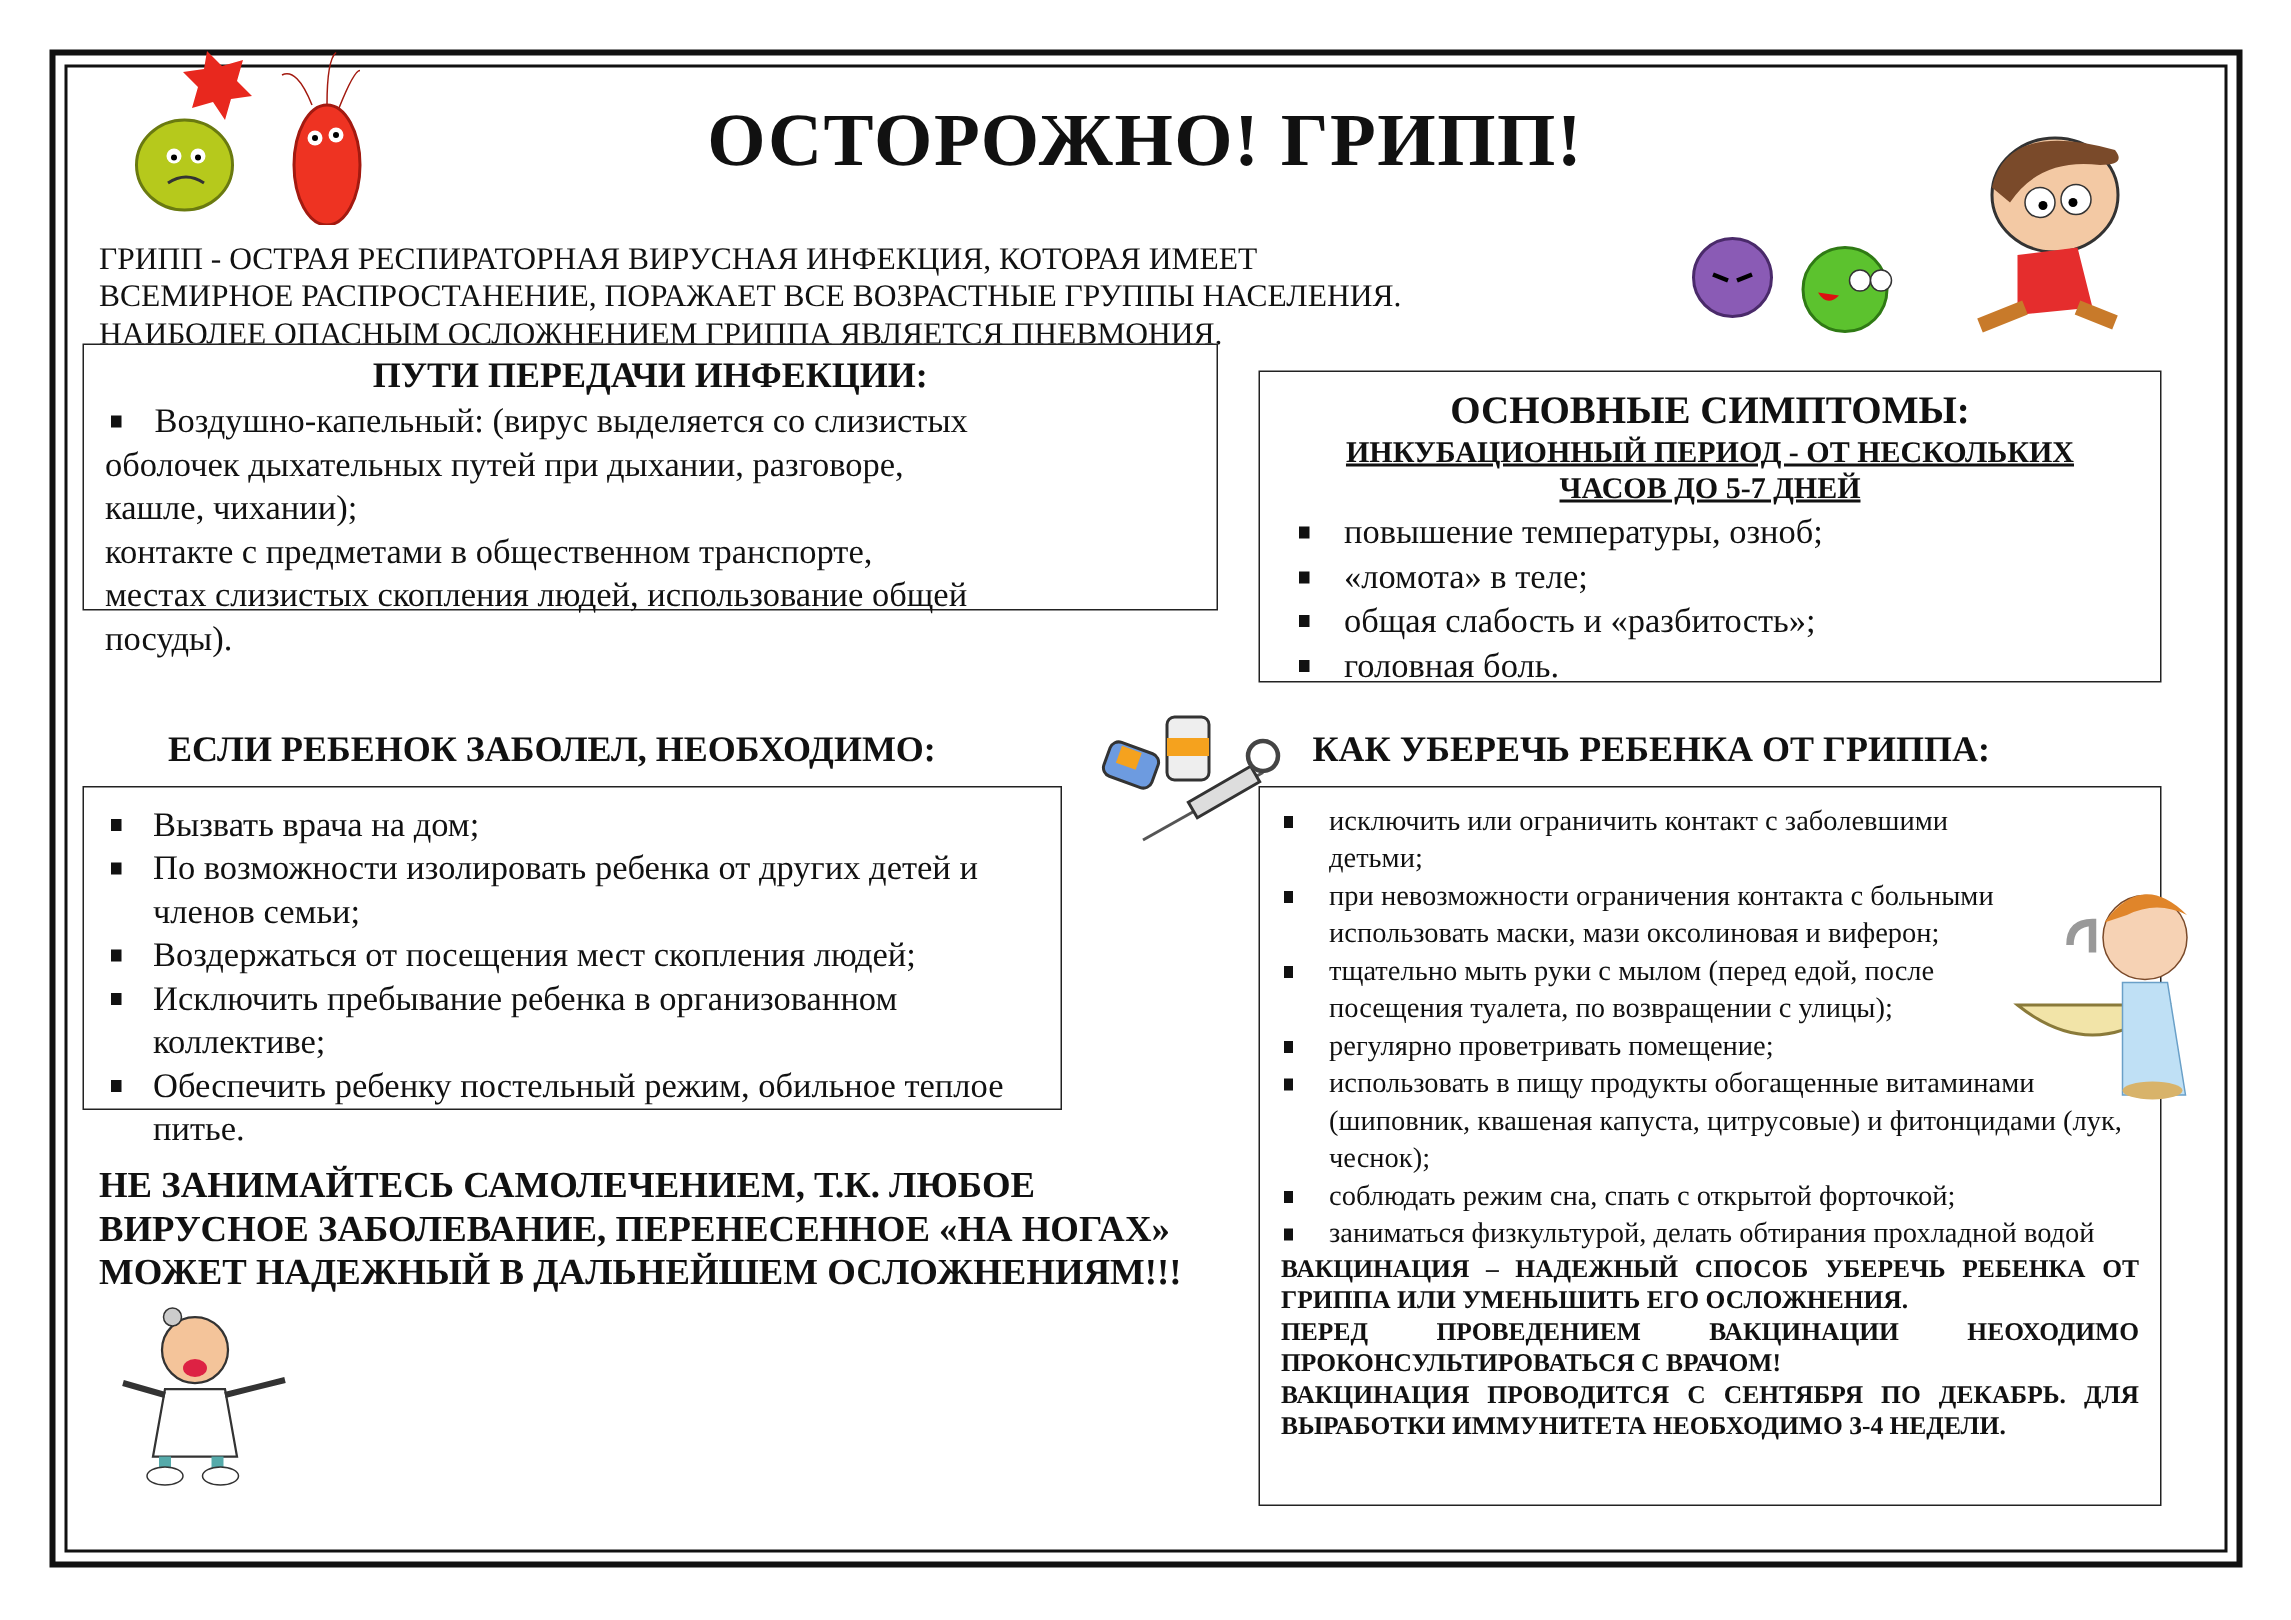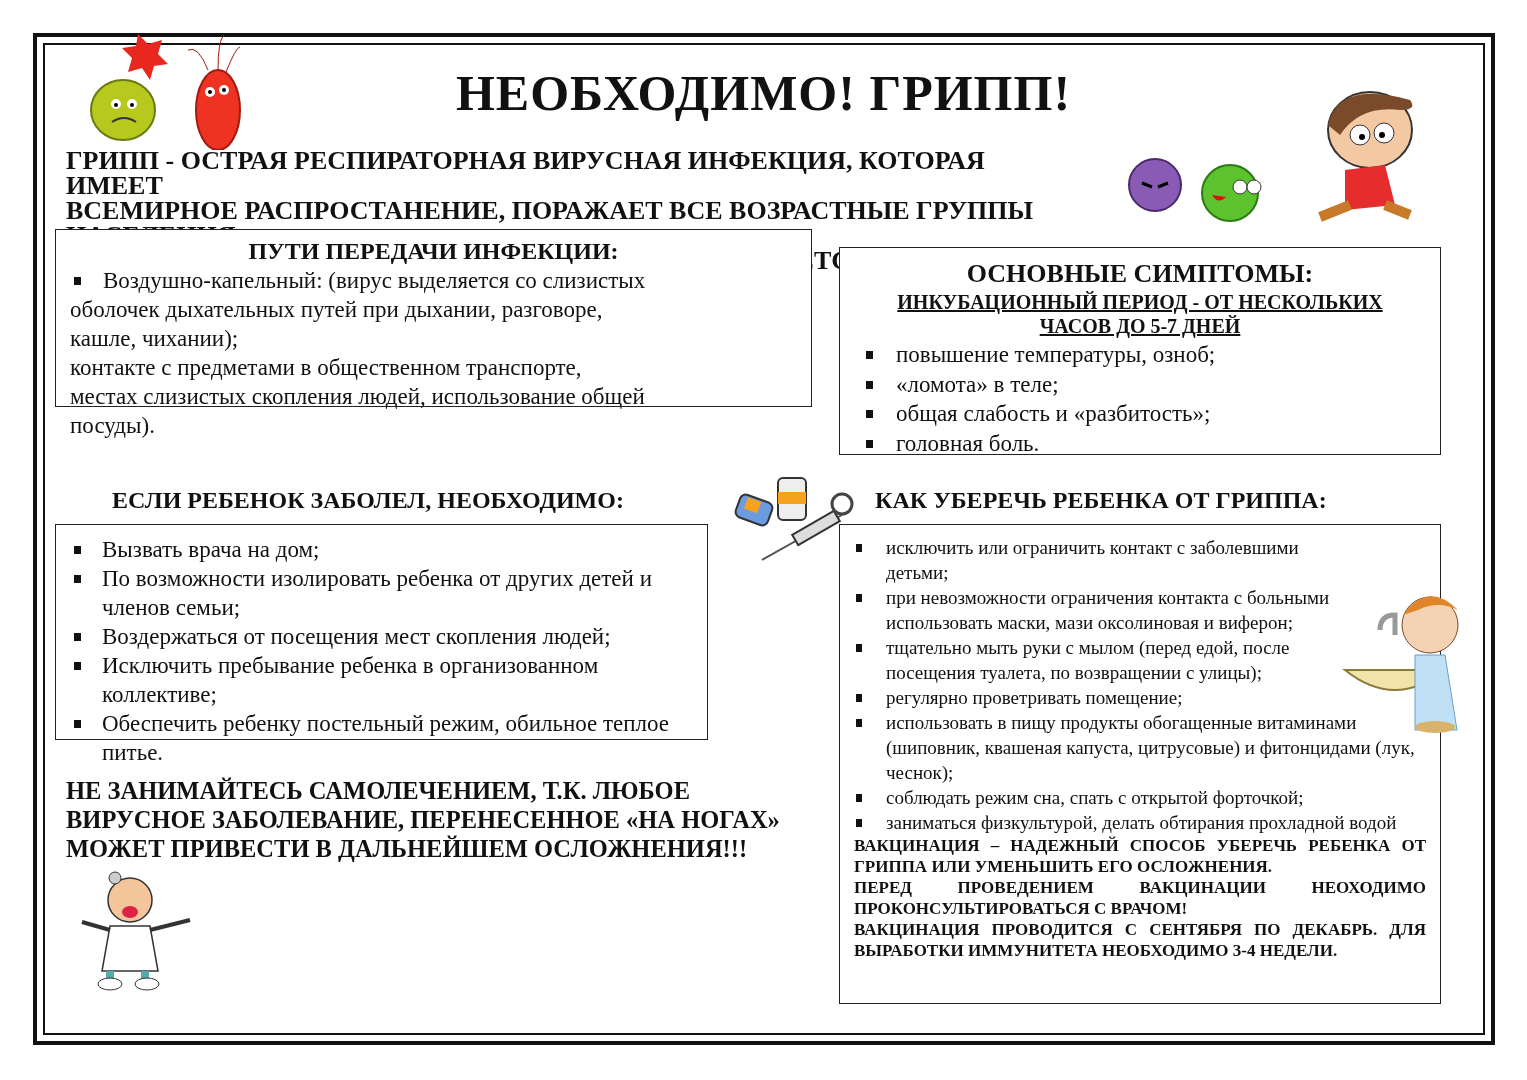--- a/index.html
+++ b/index.html
@@ -5,21 +5,21 @@
   html, body { margin:0; padding:0; background:#fff; }
   body { width:1527px; height:1080px; position:relative; overflow:hidden;
          font-family:"Liberation Serif", serif; color:#111; }
   .frame-outer { position:absolute; left:33px; top:33px; width:1462px; height:1012px;
                  border:4px solid #111; box-sizing:border-box; }
   .frame-inner { position:absolute; left:43px; top:43px; width:1442px; height:992px;
                  border:2px solid #111; box-sizing:border-box; }
   .abs { position:absolute; }
   .title { left:0; width:1527px; top:64px; text-align:center; font-weight:bold;
            font-size:50px; letter-spacing:1px; }
-  .intro { left:66px; top:148px; font-weight:bold; font-size:26px; line-height:25px; width:1020px; }
+  .intro { left:66px; top:160px; font-weight:normal; font-size:21px; line-height:25px; width:1020px; }
   .box { position:absolute; border:1.5px solid #222; box-sizing:border-box; background:#fff; }
   .box h2 { margin:0; font-size:24px; text-align:center; font-weight:bold; }
   .box .sub { font-weight:bold; font-size:20px; text-align:center; text-decoration:underline; line-height:24px; }
   ul { list-style:none; margin:0; padding:0; }
   li { position:relative; }
   .bl li { padding-left:46px; }
   .bl li::before { content:""; position:absolute; left:16px; width:7px; height:8px; background:#111; }
   .trans { left:55px; top:229px; width:757px; height:178px; padding:6px 14px 0 14px; font-size:23px; line-height:29px; }
   .trans p { margin:0; }
   .trans .sq { display:inline-block; width:7px; height:8px; background:#111; margin:0 22px 4px 4px; vertical-align:middle; }
@@ -59,21 +59,21 @@
   <g>
       <ellipse cx="140" cy="80" rx="22" ry="40" fill="#ee3322" stroke="#a31a10" stroke-width="2"></ellipse>
     <circle cx="132" cy="62" r="5" fill="#fff"></circle>
       <circle cx="146" cy="60" r="5" fill="#fff"></circle>
       <circle cx="132" cy="62" r="2" fill="#000"></circle>
       <circle cx="146" cy="60" r="2" fill="#000"></circle>
     <path d="M130 40 q-10 -25 -20 -20 M140 40 q0 -30 6 -35 M148 42 q10 -25 14 -25" stroke="#a31a10" fill="none"></path>
     </g>
 </svg>
 
-<h1 class="abs title" style="margin:0">НЕОБХОДИМО! ГРИПП!</h1>
+<h1 class="abs title" style="margin:0">ОСТОРОЖНО! ГРИПП!</h1>
 
 <div class="abs intro">
   <div>ГРИПП - ОСТРАЯ РЕСПИРАТОРНАЯ ВИРУСНАЯ ИНФЕКЦИЯ, КОТОРАЯ ИМЕЕТ</div>
   <div>ВСЕМИРНОЕ РАСПРОСТАНЕНИЕ, ПОРАЖАЕТ ВСЕ ВОЗРАСТНЫЕ ГРУППЫ НАСЕЛЕНИЯ.</div>
   <div>НАИБОЛЕЕ ОПАСНЫМ ОСЛОЖНЕНИЕМ ГРИППА ЯВЛЯЕТСЯ ПНЕВМОНИЯ.</div>
 </div>
 
 <svg style="left:1100px;top:75px" width="330" height="150" viewBox="0 0 330 150">
   <circle cx="55" cy="110" r="26" fill="#8a5bb5" stroke="#4a2a6a" stroke-width="2"></circle>
   <path d="M42 108 l10 4 M68 108 l-10 4" stroke="#000" stroke-width="3"></path>
@@ -160,21 +160,21 @@
   <path d="M45 45 q0 -15 15 -15 l0 20" fill="none" stroke="#999" stroke-width="5"></path>
   <circle cx="95" cy="40" r="28" fill="#f6d2b4" stroke="#7a4a2a"></circle>
   <path d="M68 30 q25 -35 55 -5 q-20 -10 -40 0 z" fill="#e0852a"></path>
   <path d="M80 70 l30 0 l12 75 l-42 0 z" fill="#bfe0f5" stroke="#6aa0c8"></path>
   <ellipse cx="100" cy="142" rx="20" ry="6" fill="#d8b36a"></ellipse>
 </svg>
 
 <div class="abs warn">
   <div>НЕ ЗАНИМАЙТЕСЬ САМОЛЕЧЕНИЕМ, Т.К. ЛЮБОЕ</div>
   <div>ВИРУСНОЕ ЗАБОЛЕВАНИЕ, ПЕРЕНЕСЕННОЕ «НА НОГАХ»</div>
-  <div>МОЖЕТ ПРИВЕСТИ В ДАЛЬНЕЙШЕМ ОСЛОЖНЕНИЯ!!!</div>
+  <div>МОЖЕТ НАДЕЖНЫЙ В ДАЛЬНЕЙШЕМ ОСЛОЖНЕНИЯМ!!!</div>
 </div>
 
 <svg style="left:75px;top:868px" width="130" height="125" viewBox="0 0 130 125">
   <circle cx="55" cy="32" r="22" fill="#f4c49a" stroke="#333" stroke-width="1.5"></circle>
   <circle cx="40" cy="10" r="6" fill="#ccc" stroke="#333"></circle>
   <ellipse cx="55" cy="44" rx="8" ry="6" fill="#d24"></ellipse>
   <path d="M35 58 l40 0 l8 45 l-56 0 z" fill="#fff" stroke="#333" stroke-width="1.5"></path>
   <path d="M35 62 l-28 -8 M75 62 l40 -10" stroke="#333" stroke-width="4"></path>
   <path d="M35 103 l0 10 M70 103 l0 10" stroke="#5aa" stroke-width="8"></path>
   <ellipse cx="35" cy="116" rx="12" ry="6" fill="#fff" stroke="#333"></ellipse>

